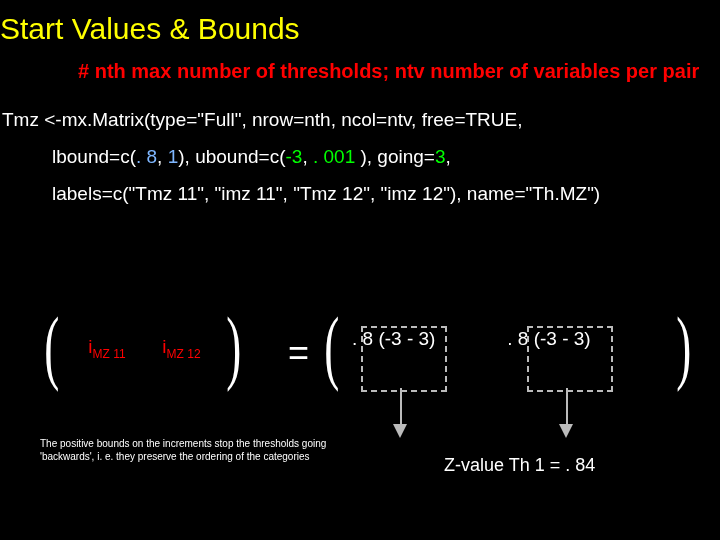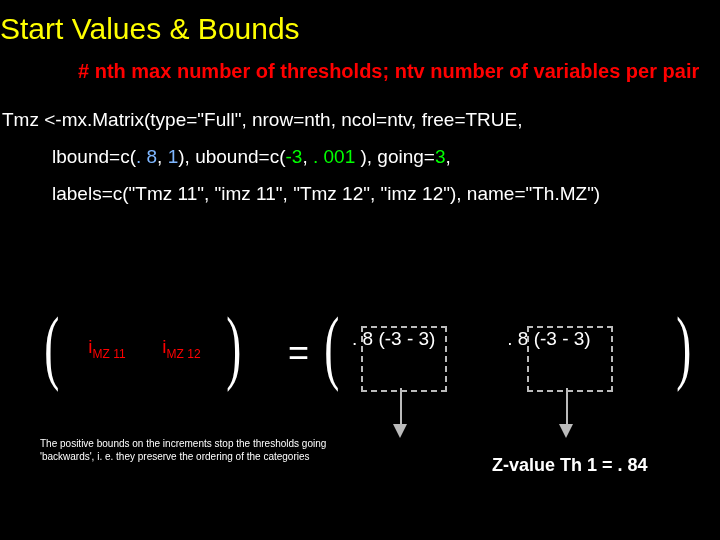--- a/index.html
+++ b/index.html
@@ -118,26 +118,25 @@
     left: 28px;
     top: 438px;
     font-size: 10px;
     color: #fff;
     width: 320px;
     line-height: 1.25;
     margin-left: 12px;
   }
   .zvals {
     position: absolute;
-    left: 492px;
+    left: 444px;
     top: 454px;
     font-size: 18px;
     color: #fff;
     line-height: 1.3;
-    font-weight: bold;
   }
 </style>
 </head>
 <body>
 
 <div class="title">Start Values &amp; Bounds</div>
 
 <div class="comment"># nth max number of thresholds; ntv number of variables per pair</div>
 
 <div class="codeblock">

